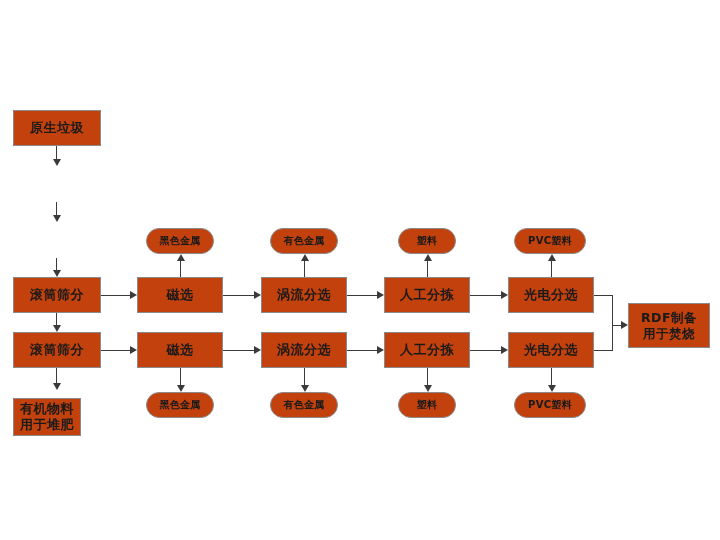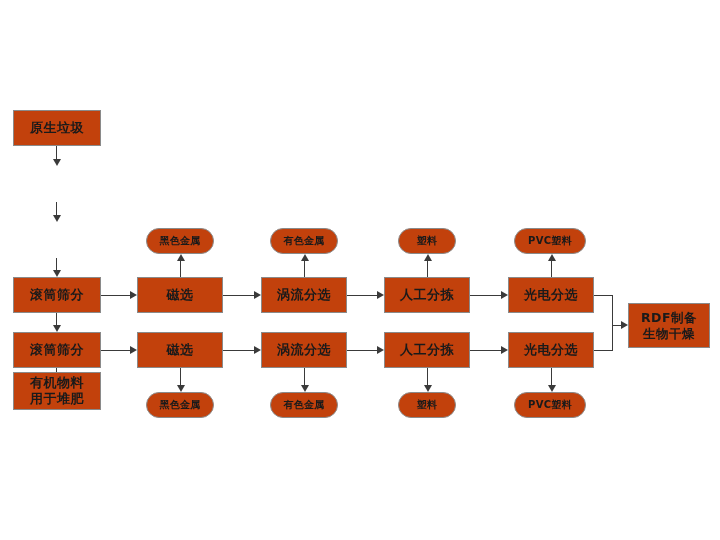--- a/index.html
+++ b/index.html
@@ -89,21 +89,21 @@
   <div class="arrow down" style="left:53px;top:270px;"></div>
 
   <div class="node process" style="left:13px;top:277px;width:88px;height:36px;">滚筒筛分</div>
   <div class="edge v" style="left:56px;top:313px;height:12px;"></div>
   <div class="arrow down" style="left:53px;top:325px;"></div>
 
   <div class="node process" style="left:13px;top:332px;width:88px;height:36px;">滚筒筛分</div>
   <div class="edge v" style="left:56px;top:368px;height:15px;"></div>
   <div class="arrow down" style="left:53px;top:383px;"></div>
 
-  <div class="node terminal" style="left:13px;top:372px;width:88px;height:38px;">有机物料
+  <div class="node terminal" style="left:13px;top:398px;width:68px;height:38px;">有机物料
 用于堆肥</div>
 
   <div class="edge h" style="left:101px;top:295px;width:29px;"></div>
   <div class="arrow right" style="left:130px;top:291px;"></div>
 
   <div class="node process" style="left:137px;top:277px;width:86px;height:36px;">磁选</div>
 
   <div class="edge h" style="left:223px;top:295px;width:31px;"></div>
   <div class="arrow right" style="left:254px;top:291px;"></div>
 
@@ -171,15 +171,15 @@
   <div class="arrow down" style="left:548px;top:385px;"></div>
   <div class="node output" style="left:514px;top:392px;width:72px;height:26px;">PVC塑料</div>
 
   <div class="edge h" style="left:594px;top:295px;width:19px;"></div>
   <div class="edge h" style="left:594px;top:350px;width:19px;"></div>
   <div class="edge v" style="left:612px;top:295px;height:56px;"></div>
   <div class="edge h" style="left:612px;top:325px;width:9px;"></div>
   <div class="arrow right" style="left:621px;top:321px;"></div>
 
   <div class="node rdf" style="left:628px;top:303px;width:82px;height:45px;">RDF制备
-生物干燥</div>
+用于焚烧</div>
 
 </div>
 
 </body></html>

